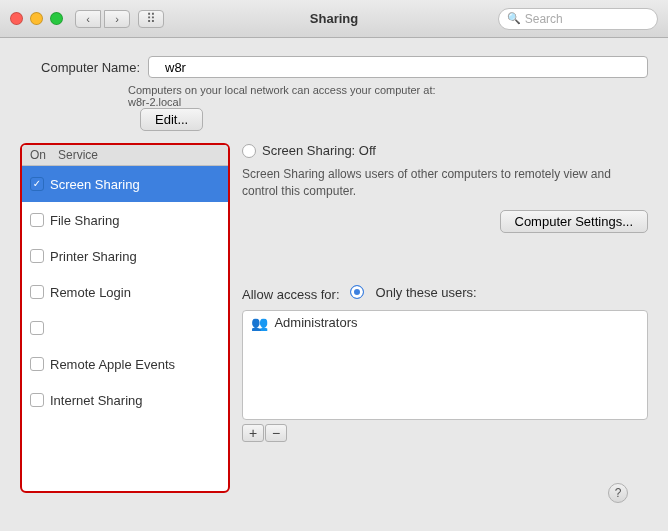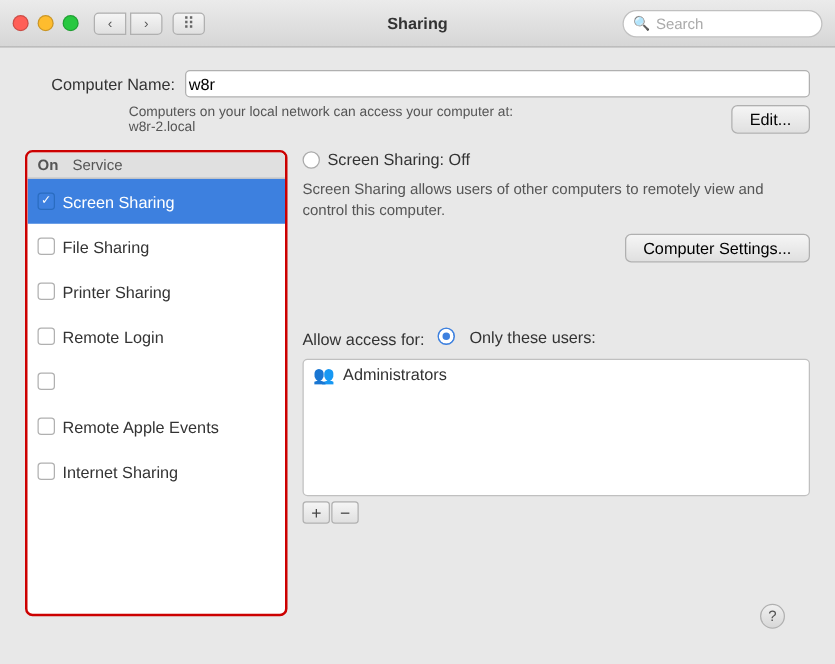--- a/index.html
+++ b/index.html
@@ -129,33 +129,34 @@
       text-align: right;
       width: 120px;
       margin-right: 8px;
       flex-shrink: 0;
     }
     .cn-input {
       flex: 1;
       height: 22px;
       border: 1px solid #b0b0b0;
       border-radius: 4px;
-      padding: 0 2px;
+      padding: 0 16px;
       font-size: 13px;
       background: white;
       outline: none;
     }
     .cn-sub {
-      margin-left: 83px;
+      margin-left: 108px;
       font-size: 11px;
       color: #555;
       margin-bottom: 12px;
       display: flex;
       align-items: flex-start;
       justify-content: space-between;
+      flex-direction: column;
     }
     .cn-sub-text {
       flex: 1;
     }
     .edit-btn {
       background: linear-gradient(to bottom, #f5f5f5, #e0e0e0);
       border: 1px solid #b0b0b0;
       border-radius: 5px;
       padding: 3px 14px;
       font-size: 13px;
@@ -185,21 +186,21 @@
     .service-header {
       display: flex;
       background: #e0e0e0;
       border-bottom: 1px solid #c0c0c0;
       padding: 3px 8px;
     }
     .service-header-on {
       width: 28px;
       font-size: 12px;
       color: #555;
-      font-weight: 700;
+      font-weight: 400;
     }
     .service-header-service {
       font-size: 12px;
       color: #555;
       font-weight: 500;
     }
     .service-list {
       flex: 1;
       overflow-y: auto;
     }

